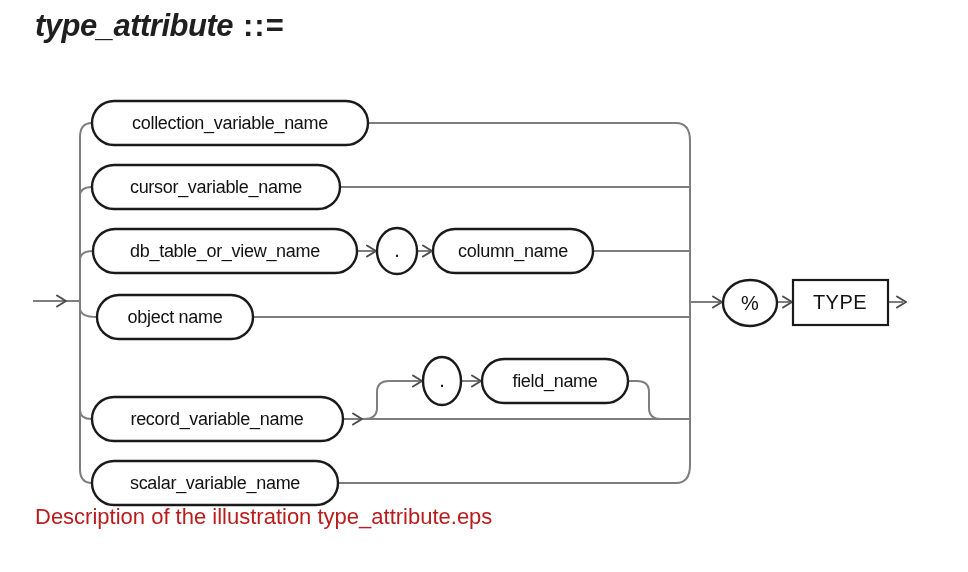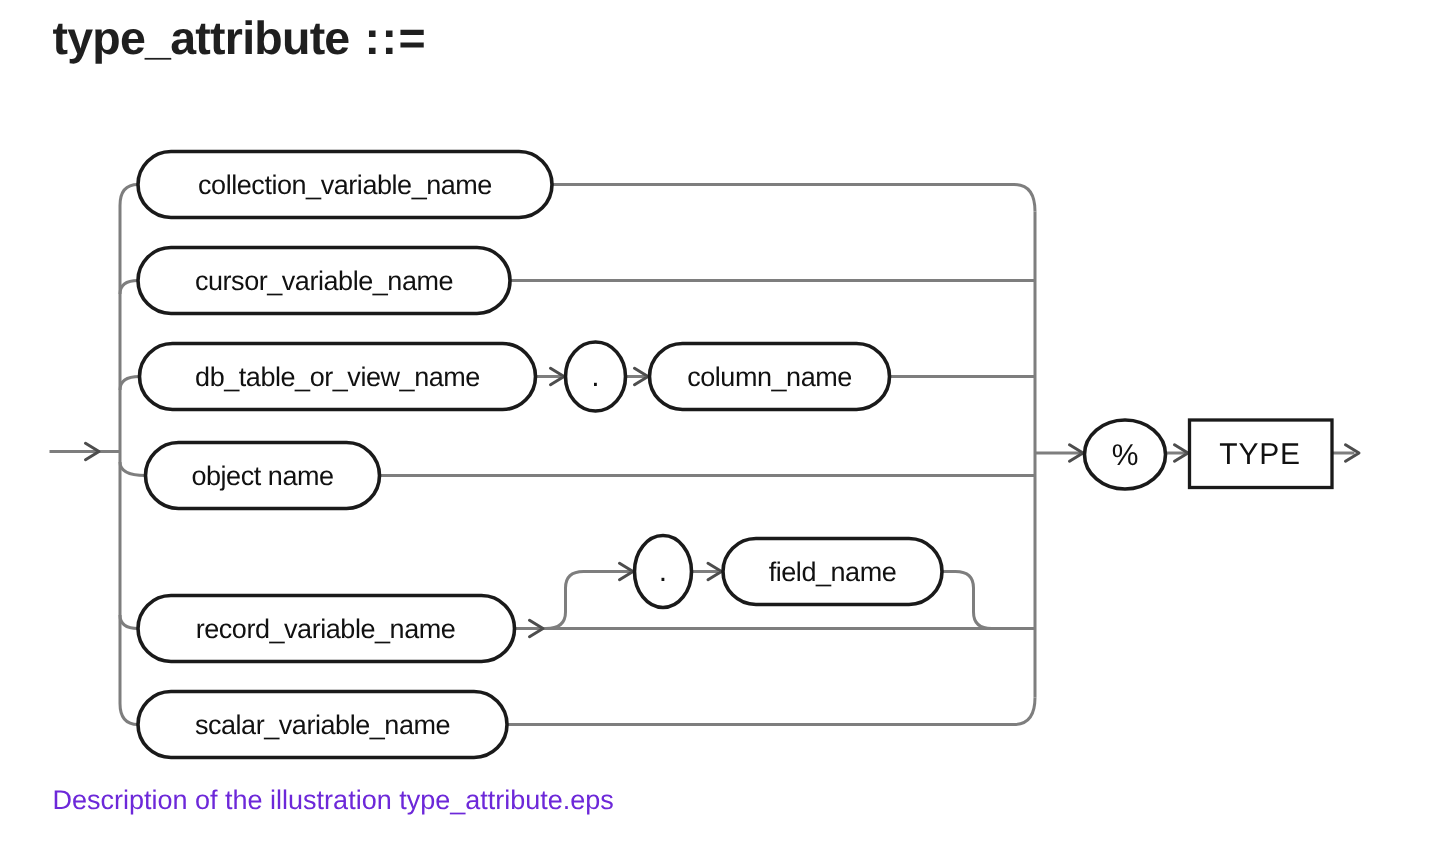--- a/index.html
+++ b/index.html
@@ -8,36 +8,36 @@
     width:968px;height:572px;
     background:#ffffff;
     overflow:hidden;
     font-family:"Liberation Sans", sans-serif;
   }
   .title{
     position:absolute;left:35px;top:8px;margin:0;
     font-size:31px;color:#1f1f1f;white-space:nowrap;
     font-weight:bold;
   }
-  .title .t-name{letter-spacing:-0.5px;}
+  .title .t-name{font-style:italic;letter-spacing:-0.5px;}
   .title .t-op{font-style:normal;margin-left:10px;letter-spacing:1px;}
   svg{position:absolute;left:0;top:0;}
   .conn{stroke:#7e7e7e;stroke-width:2;fill:none;}
   .arrow{stroke:#4d4d4d;stroke-width:2;fill:none;stroke-linecap:round;stroke-linejoin:round;}
   .shape{stroke:#1a1a1a;stroke-width:2.4;fill:#ffffff;}
   .kw{stroke:#1a1a1a;stroke-width:2.2;fill:#ffffff;}
   .lbl{
     font-family:"Liberation Sans", sans-serif;
     font-size:18px;fill:#111111;text-anchor:middle;letter-spacing:-0.3px;
   }
   .sym{font-size:20px;letter-spacing:0;}
   .kwlbl{font-size:20px;letter-spacing:0.5px;}
   .caption{
-    position:absolute;left:35px;top:523px;
-    font-size:18px;color:#6d28d9;text-decoration:none;white-space:nowrap;
+    position:absolute;left:35px;top:504px;
+    font-size:22px;color:#b91c1c;text-decoration:none;white-space:nowrap;
     cursor:pointer;
   }
 </style>
 </head>
 <body>
 
 <div class="page">
 
   <h1 class="title"><span class="t-name">type_attribute</span><span class="t-op">::=</span></h1>
 

